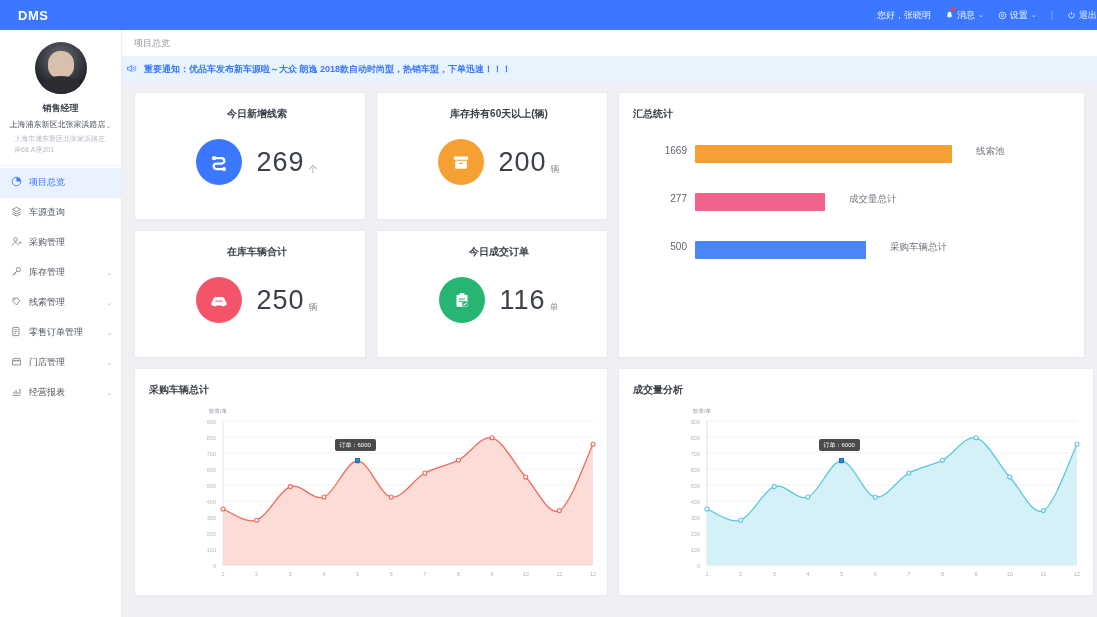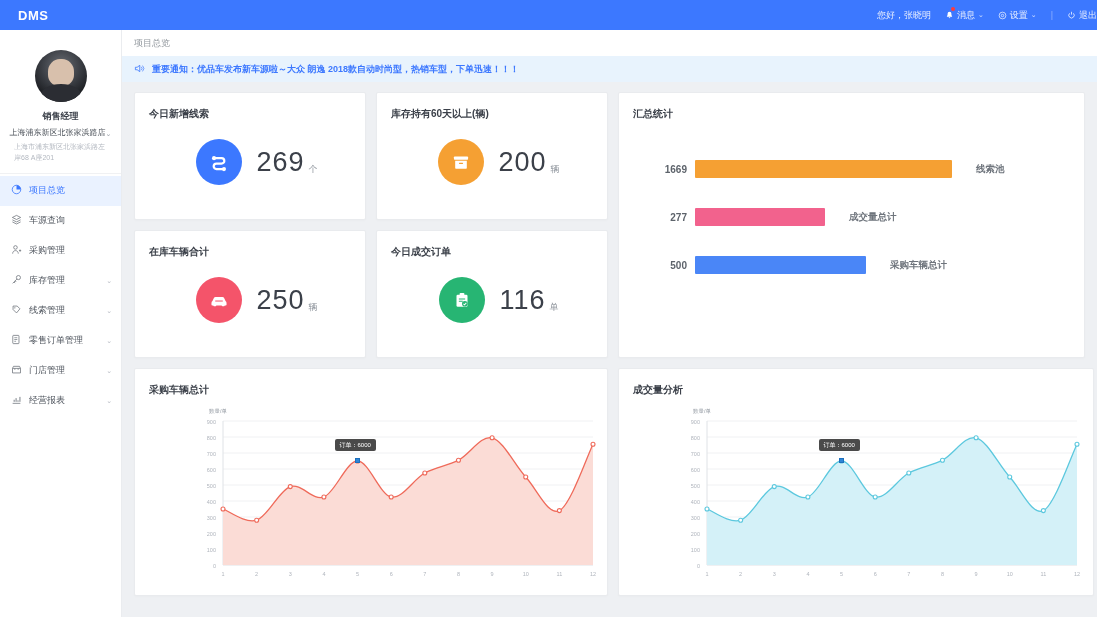--- a/index.html
+++ b/index.html
@@ -34,21 +34,21 @@
     background: #ff3b3b;
   }
   .chev { font-size: 7px; opacity: .85; }
   .ico-sm { display: inline-block; width: 9px; height: 9px; vertical-align: -1px; }
 
   
   #sidebar {
     position: absolute; left: 0; top: 30px; width: 122px; height: 587px;
     background: #fff; border-right: 1px solid #eaecef;
   }
-  #profile { padding: 20px 8px 10px; text-align: center; border-bottom: 1px solid #f0f1f3; }
+  #profile { padding: 12px 8px 10px; text-align: center; border-bottom: 1px solid #f0f1f3; }
   #avatar {
     width: 52px; height: 52px; border-radius: 50%; margin: 0 auto 8px;
     background: radial-gradient(circle at 50% 32%, #6b6f76 0%, #3a3d43 45%, #1c1e22 75%, #121316 100%);
     position: relative; overflow: hidden;
   }
   #avatar::before {
     content: ""; position: absolute; left: 13px; top: 9px;
     width: 26px; height: 27px; border-radius: 46% 46% 42% 42%;
     background: #d8c0ac;
   }
@@ -81,27 +81,27 @@
   #main {
     position: absolute; left: 122px; top: 30px;
     width: 975px; height: 587px; background: #fff;
   }
   #crumb {
     height: 26px; display: flex; align-items: center;
     padding-left: 12px; font-size: 9px; color: #93999f;
   }
   #notice {
     margin: 0 0 0 0; height: 26px; background: #e8f3fd;
-    display: flex; align-items: center; gap: 7px; padding-left: 12px;
+    display: flex; align-items: center; gap: 7px; padding-left: 4px;
     font-size: 9px; color: #3c78ff; font-weight: bold; white-space: nowrap;
   }
   #board { padding: 10px 12px 0; background: #eef0f3; height: 535px; }
 
   .row { display: flex; gap: 10px; }
-  .col-left { width: 474px; }
+  .col-left { width: 474px; text-align: center; }
   .col-right { flex: 1; }
 
   .card {
     background: #fff; border: 1px solid #e9ebee; border-radius: 2px;
     box-shadow: 0 1px 2px rgba(0,0,0,.02);
   }
   .card-title { font-size: 10px; font-weight: bold; color: #3b4049; }
 
   
   .stat-grid { display: flex; flex-wrap: wrap; gap: 10px; }
@@ -121,21 +121,21 @@
   .num {
     font-size: 27px; color: #3b4049; font-weight: 400;
     letter-spacing: 1px; line-height: 1;
   }
   .unit { font-size: 9px; color: #8d939b; margin-left: 4px; align-self: flex-end; }
   .numline { display: flex; align-items: flex-end; }
 
   
   #summary { height: 266px; padding: 14px 0 0 14px; }
   #bars { padding: 24px 0 0 0; }
-  .bar-row { display: flex; align-items: center; height: 48px; font-weight: bold; }
+  .bar-row { display: flex; height: 48px; }
   .bar-val {
     width: 62px; text-align: right; padding-right: 8px;
     font-size: 10px; color: #5d636b;
   }
   .bar-track { position: relative; height: 18px; flex: 0 0 auto; }
   .bar-fill { height: 18px; border-radius: 1px; }
   .bar-name { font-size: 9.5px; color: #6e747c; margin-left: 24px; white-space: nowrap; }
 
   
   #chartrow { margin-top: 10px; }

